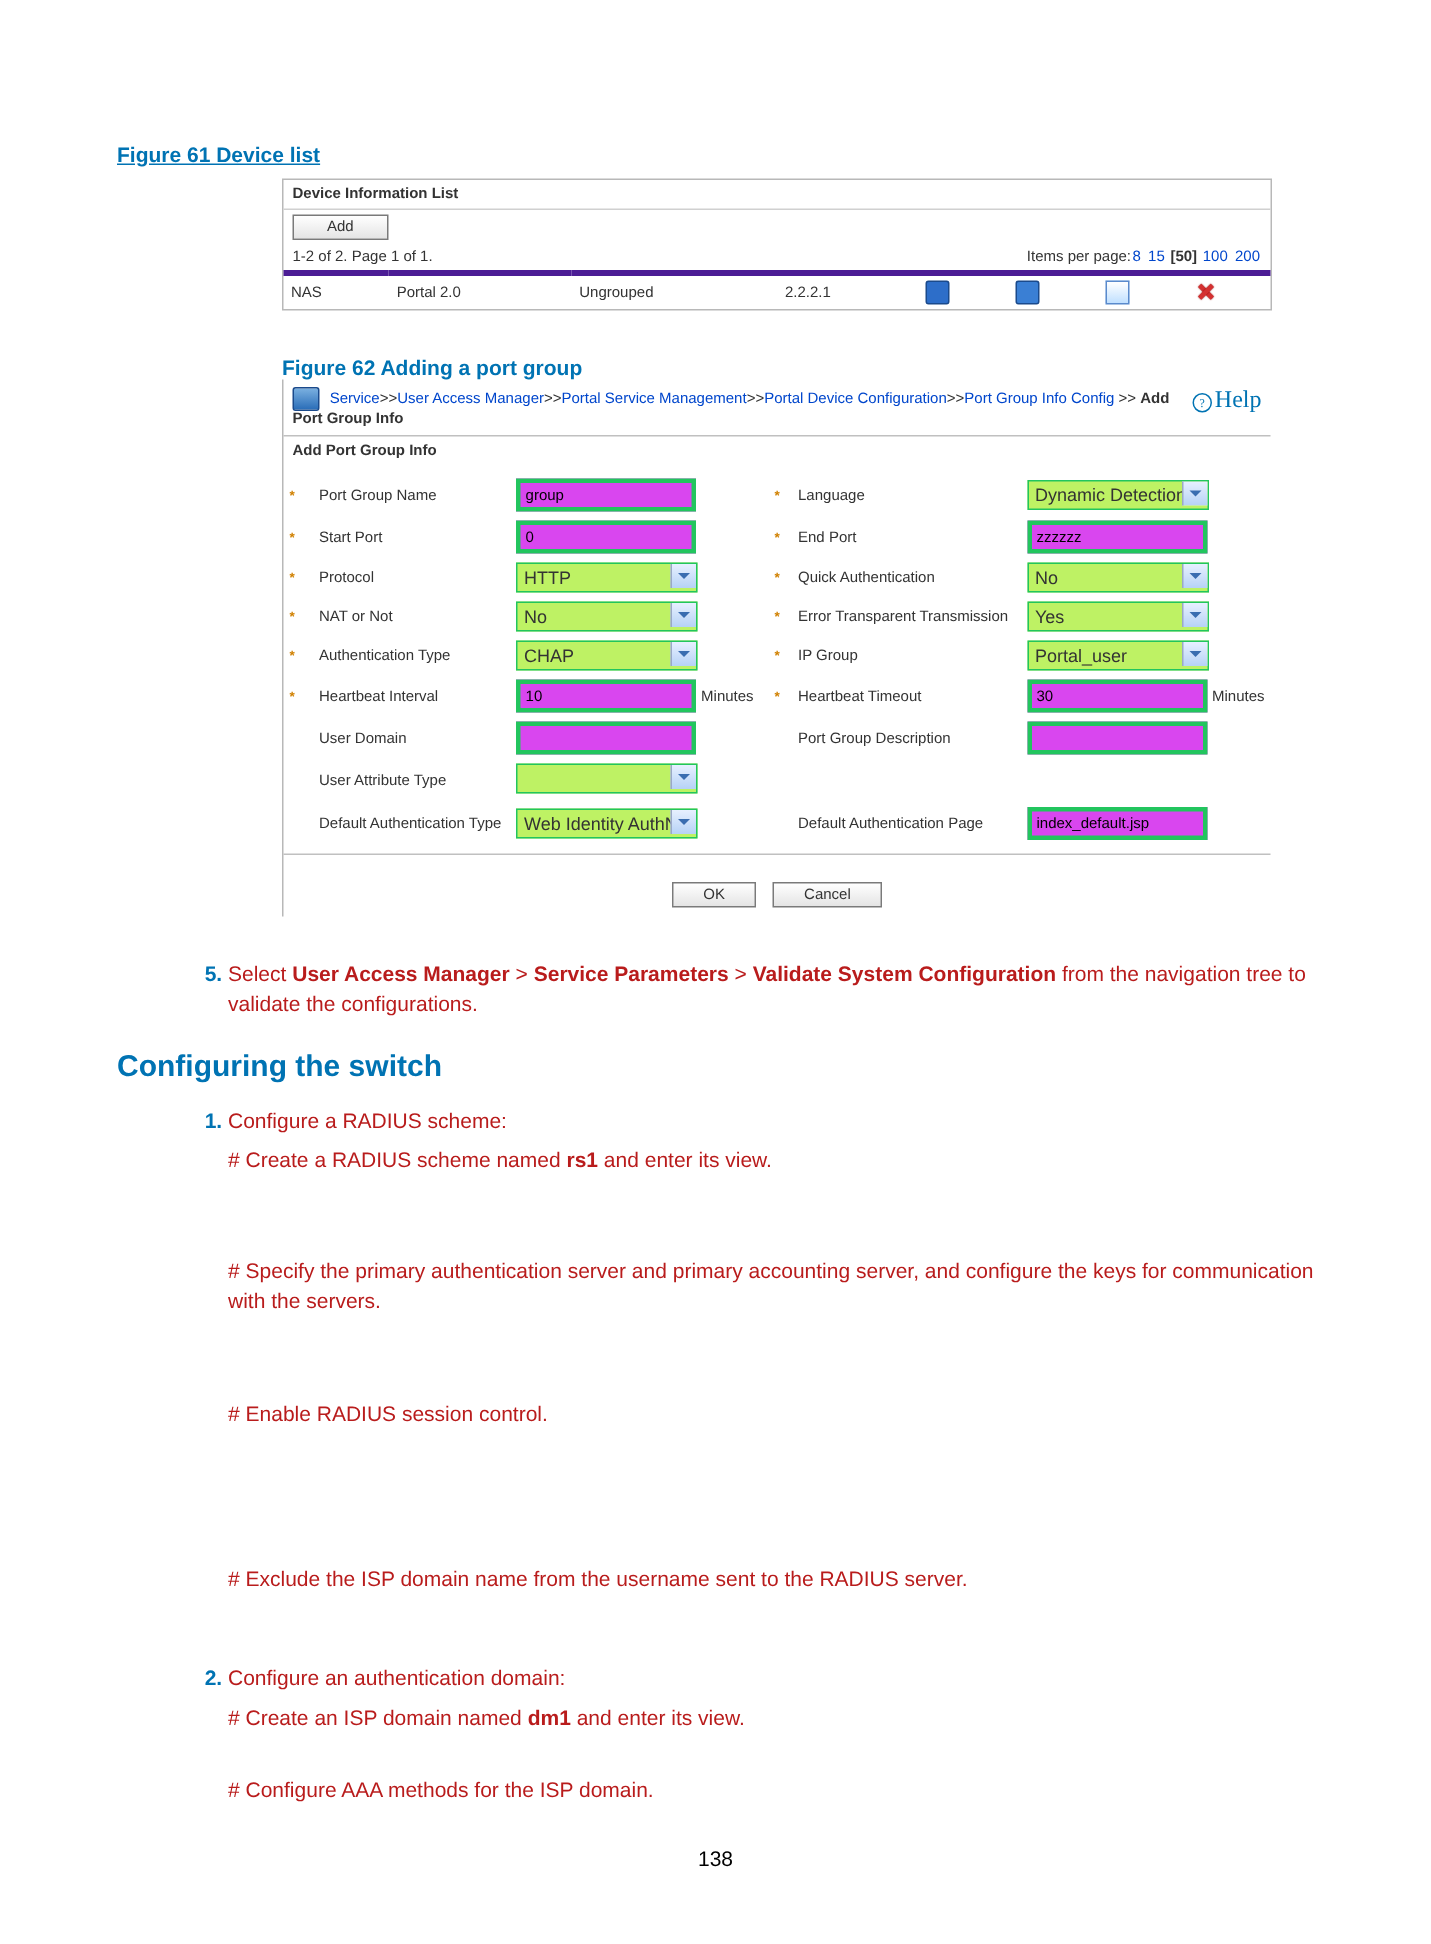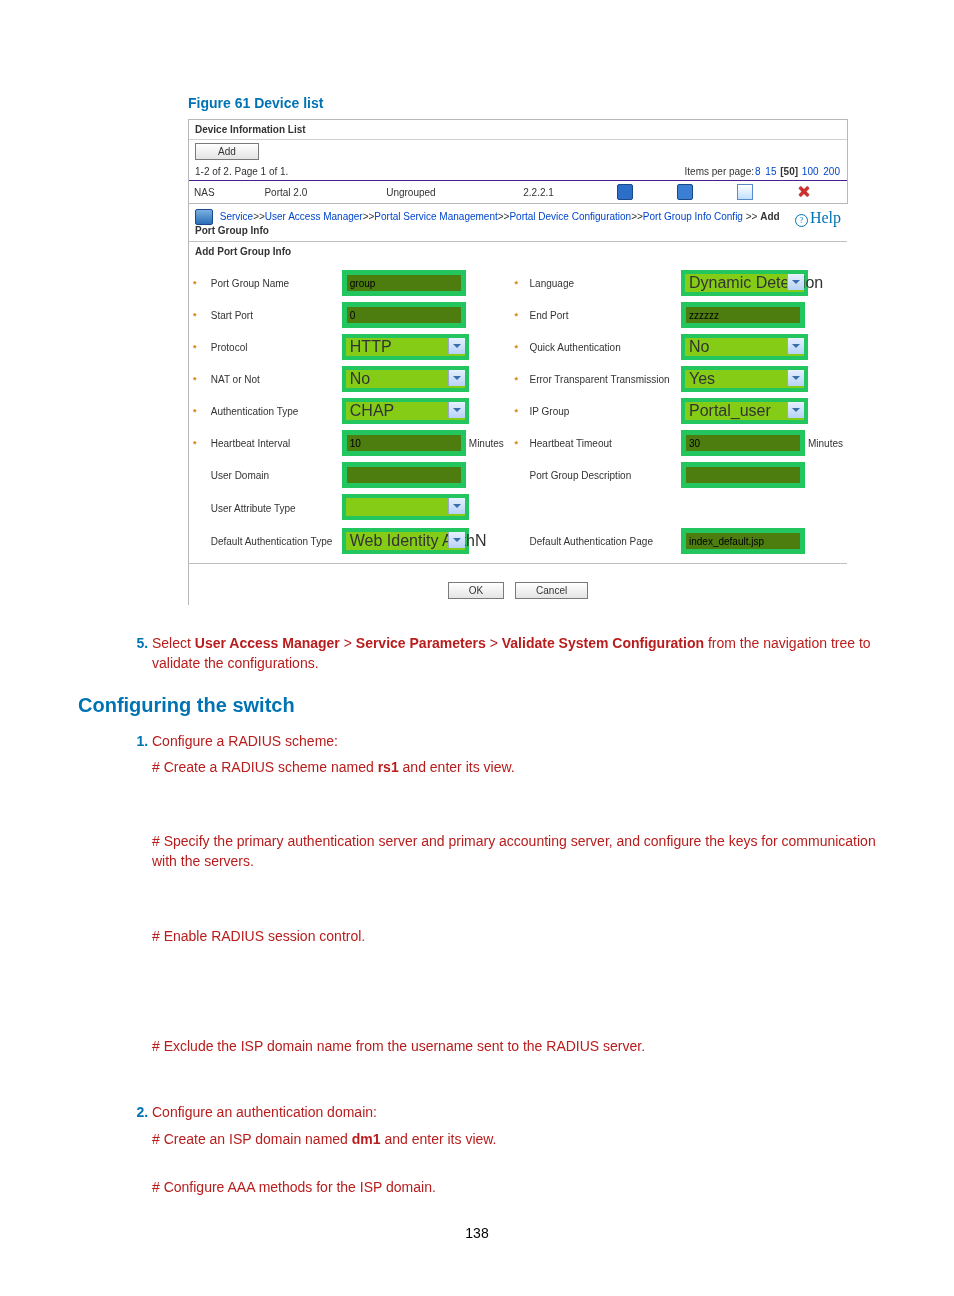--- a/index.html
+++ b/index.html
@@ -7,58 +7,58 @@
   .fig-title{color:#0073b3;font-size:14px;font-weight:bold;margin-bottom:8px;}
   .sect-title{color:#0073b3;font-size:20px;font-weight:bold;margin:20px 0 10px 0;}
   .panel{border:1px solid #b8b8b8;width:658px;margin-left:110px;font-size:10px;color:#333;}
   .panel-hdr{font-weight:bold;padding:4px 6px;border-bottom:1px solid #d0d0d0;}
   .add-btn{display:inline-block;border:1px solid #7a7a7a;background:linear-gradient(#fff,#e4e4e4);padding:2px 22px;margin:3px 6px;font-size:10px;}
   .pager{display:flex;justify-content:space-between;padding:3px 6px;font-size:10px;}
   .pager a{color:#0046cc;text-decoration:none;margin:0 1px;}
   .pager b{font-weight:bold;}
   table.grid{width:100%;border-collapse:collapse;font-size:10px;}
   table.grid th{background:#4a6b8a;color:#fff;text-align:left;padding:3px 5px;font-weight:bold;border-right:1px solid #6e8aa5;}
-  table.grid td{padding:3px 5px;border-top:1px solid #4c1d95;}
+  table.grid td{padding:3px 5px;border-top:4px solid #4c1d95;}
   .ic{display:inline-block;width:14px;height:14px;vertical-align:middle;}
   .ic-blue{background:#2d6ec9;border:1px solid #1a4a8c;border-radius:2px;}
   .ic-mod{background:linear-gradient(#fff,#c0e0ff);border:1px solid #5a8acc;}
   .ic-del{position:relative;}
   .ic-del::before,.ic-del::after{content:'';position:absolute;left:1px;top:5px;width:12px;height:3px;background:#d43030;box-shadow:0 0 1px #800;}
   .ic-del::before{transform:rotate(45deg);} .ic-del::after{transform:rotate(-45deg);}
   .crumb{padding:5px 6px;font-size:10px;}
   .crumb a{color:#0046cc;text-decoration:none;}
   .crumb b{color:#333;font-weight:bold;}
   .help{float:right;color:#0073b3;font-size:16px;font-family:Liberation Serif, serif;}
   .help::before{content:'?';display:inline-block;width:11px;height:11px;line-height:11px;text-align:center;border:1px solid #0073b3;border-radius:50%;margin-right:2px;font-size:8px;}
   .crumb-ic{display:inline-block;width:16px;height:14px;background:linear-gradient(#7ab0e0,#2a6db8);border:1px solid #1a4a8c;border-radius:2px;vertical-align:middle;margin-right:4px;}
   .frm{width:100%;padding:6px 0;}
   .frm table{width:100%;border-collapse:collapse;}
   .frm td{padding:3px 4px;font-size:10px;vertical-align:middle;white-space:nowrap;}
   .req{color:#d08000;font-weight:bold;padding-right:2px;font-size:9px;}
-  .inp{border:5px solid #22c55e;height:16px;padding:0 3px;font-size:10px;background:#4d7c0f;width:108px;}
-  .sel{border:4px solid #22c55e;height:18px;font-size:16px;background:#84cc16;width:115px;position:relative;display:inline-flex;align-items:center;padding-left:4px;}
+  .inp{border:3px solid #22c55e;height:16px;padding:0 3px;font-size:10px;background:#d946ef;width:108px;}
+  .sel{border:1px solid #22c55e;height:18px;font-size:12px;background:#bef264;width:115px;position:relative;display:inline-flex;align-items:center;padding-left:4px;}
   .sel::after{content:'';position:absolute;right:0;top:0;width:16px;height:16px;background:linear-gradient(#e7f0ff,#b6d2f6);border-left:1px solid #9aa8c7;}
   .sel::before{content:'';position:absolute;right:4px;top:6px;border:4px solid transparent;border-top-color:#3a6db0;z-index:1;}
   .unit{font-size:10px;padding-left:3px;}
   .btnbar{text-align:center;padding:18px 0 6px 0;}
   .btn{display:inline-block;border:1px solid #7a7a7a;background:linear-gradient(#fff,#e4e4e4);padding:2px 20px;font-size:10px;margin:0 4px;}
   ol.steps{list-style:decimal;padding-left:0;margin:14px 0 0 74px;}
   ol.steps>li{margin-bottom:18px;font-size:14px;line-height:1.45;color:#b91c1c;}
   ol.steps>li::marker{color:#0073b3;font-weight:bold;}
   ol.steps p{margin:6px 0 0 0;}
   .sub{margin-top:10px;}
   .pg-num{text-align:center;font-size:14px;margin-top:28px;}
   b{font-weight:bold;}
 </style>
 </head>
 <body>
 
 <div class="page">
 
-  <div style="margin-left:110px;" class="fig-title">Figure 61 Device list</div>
+  <div style="text-decoration:underline;" class="fig-title">Figure 61 Device list</div>
   <div class="panel">
     <div class="panel-hdr">Device Information List</div>
     <div><span class="add-btn">Add</span></div>
     <div class="pager">
       <span>1-2 of 2. Page 1 of 1.</span>
       <span>
         <span>Items per page:</span><a>8</a>
         <a>15</a>
         <b>[50]</b>
         <a>100</a>
@@ -74,20 +74,21 @@
         <td>2.2.2.1</td>
         <td><span class="ic ic-blue"></span></td>
         <td><span class="ic ic-blue" style="background:#3a7fd4"></span></td>
         <td><span class="ic ic-mod"></span></td>
         <td><span class="ic ic-del"></span></td>
       </tr>
     </tbody>
       </table>
   </div>
 
+  <div style="margin:30px 0 0 110px;" class="fig-title">Figure 62 Adding a port group</div>
   <div class="panel" style="border-top:none;border-right:none;border-bottom:none;">
     <div class="crumb">
       <span class="help">Help</span>
       <span class="crumb-ic"></span>
       <a>Service</a>&gt;&gt;<a>User Access Manager</a>&gt;&gt;<a>Portal Service Management</a>&gt;&gt;<a>Portal Device Configuration</a>&gt;&gt;<a>Port Group Info Config</a> &gt;&gt; <b>Add Port Group Info</b>
     </div>
     <div style="border-top:1px solid #c0c0c0;">
     <div class="panel-hdr" style="border-bottom:none;">Add Port Group Info</div>
     <div class="frm">
       <table>

